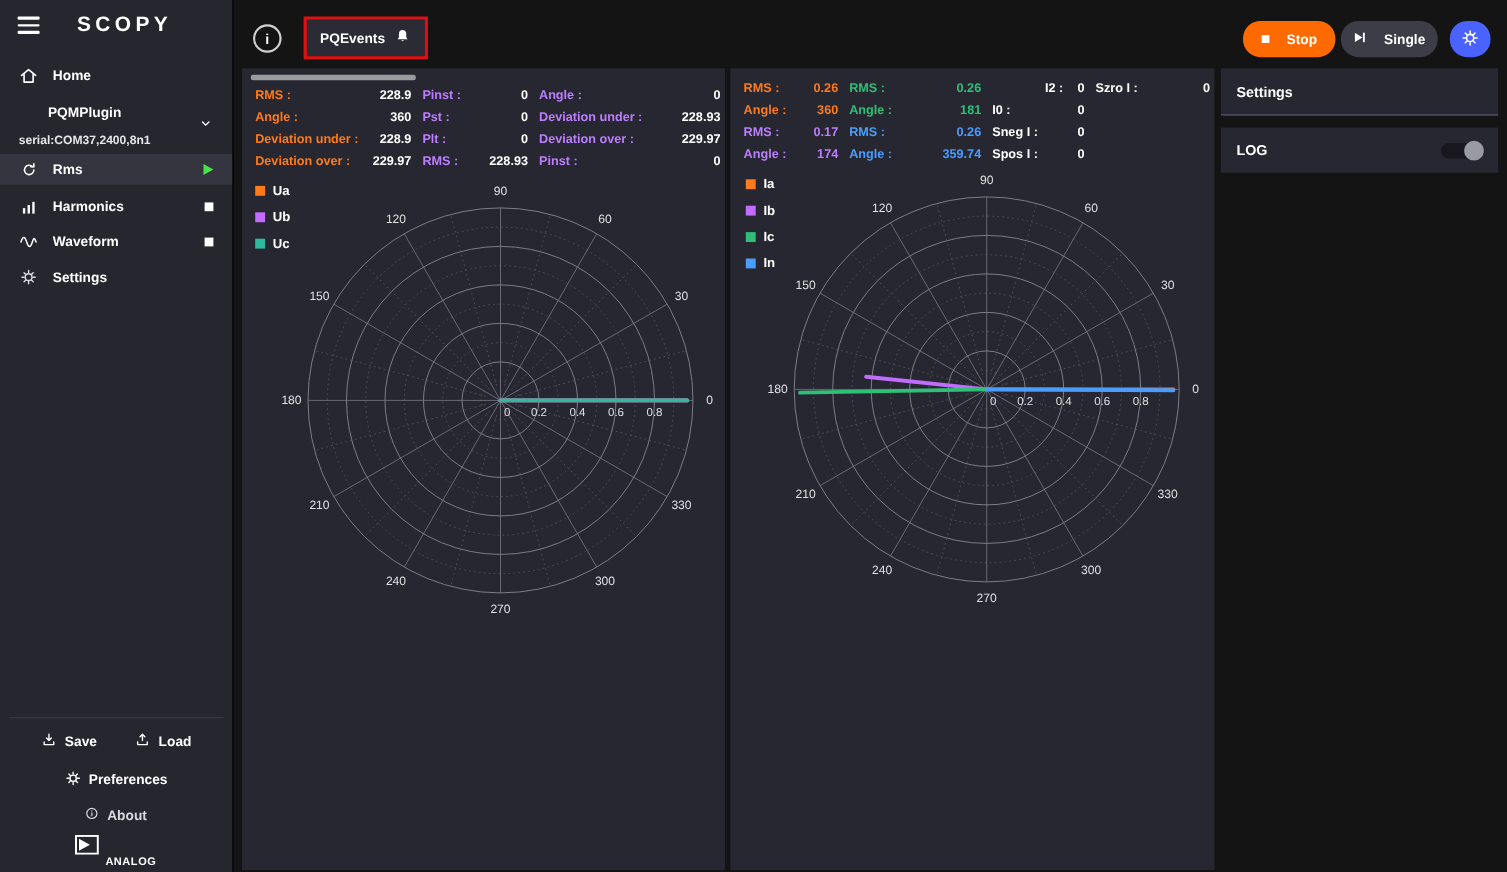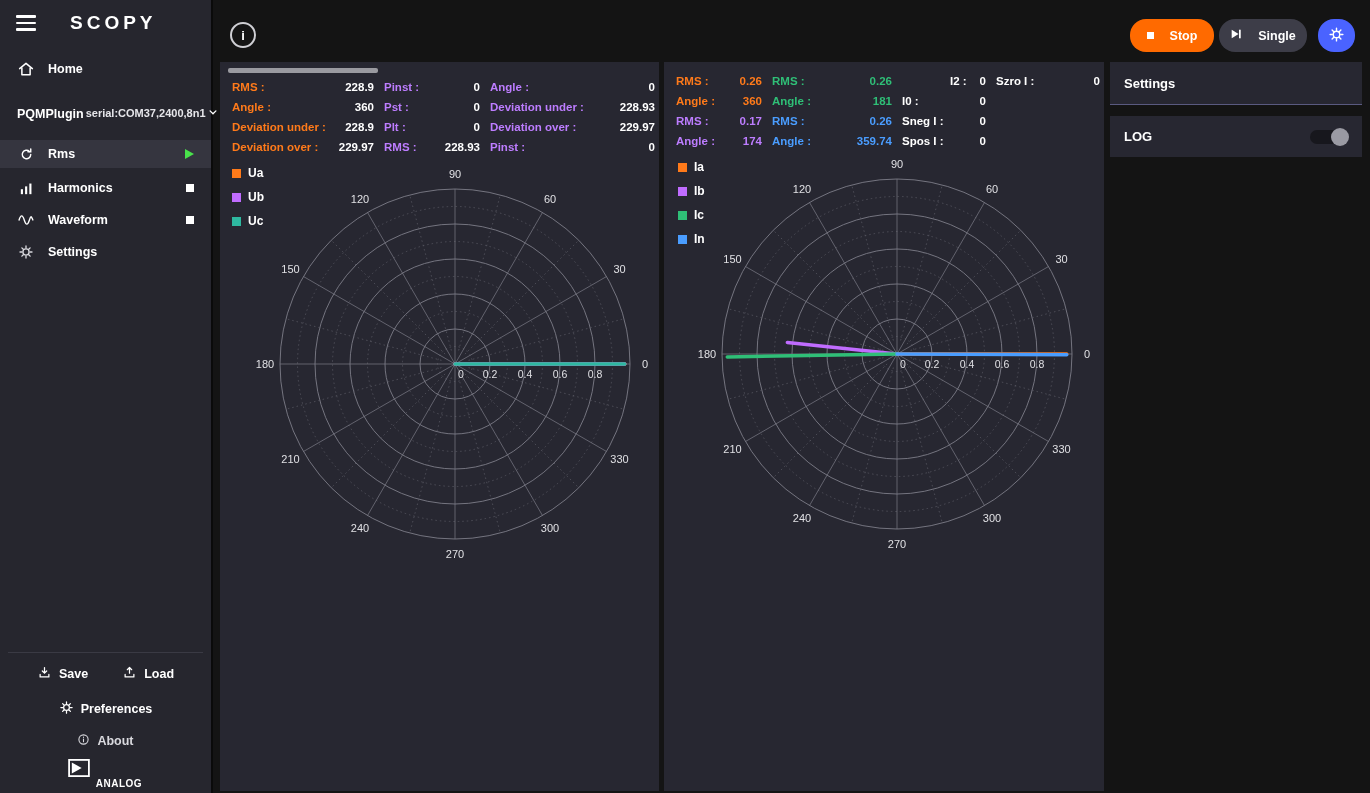--- a/index.html
+++ b/index.html
@@ -8,21 +8,21 @@
 
   
   .sidebar{position:absolute;left:0;top:0;width:213px;height:793px;background:#26262e;border-right:2px solid #0a0a0a;display:flex;flex-direction:column;box-sizing:border-box;}
   .sb-top{height:46px;display:flex;align-items:center;padding:0 16px;}
   .hamburger{width:20px;display:flex;flex-direction:column;gap:4px;cursor:pointer;}
   .hamburger span{display:block;height:2.5px;background:#fff;border-radius:1px;}
   .logo{margin-left:34px;font-size:19px;font-weight:700;letter-spacing:4px;color:#fff;}
   .side-item{display:flex;align-items:center;gap:13px;padding:0 17px;height:30px;font-size:12.5px;font-weight:700;color:#fff;cursor:pointer;}
   .side-item .ic{width:18px;height:18px;flex:0 0 18px;display:flex;align-items:center;justify-content:center;}
   .device{height:44px;margin-top:8px;display:flex;align-items:center;padding:0 17px;cursor:pointer;}
-  .device .dtxt{display:flex;flex-direction:row;gap:2px;}
+  .device .dtxt{display:flex;flex-direction:column;gap:13px;align-items:center;}
   .device .dname{font-size:12.5px;font-weight:700;}
   .device .dserial{font-size:11px;font-weight:700;color:#e6e6ea;}
   .device .chev{margin-left:auto;}
   .selected{background:#35353f;}
   .side-item .right{margin-left:auto;}
   .play-tri{width:0;height:0;border-left:9px solid #49e24b;border-top:5.5px solid transparent;border-bottom:5.5px solid transparent;}
   .stop-sq{width:8px;height:8px;background:#fff;}
   .sb-spacer{flex:1;}
   .sb-divider{height:1px;background:#3a3a44;margin:0 8px;}
   .sb-row{display:flex;justify-content:center;gap:34px;height:30px;align-items:center;margin-top:6px;}
@@ -208,20 +208,31 @@
         </svg>
       <span class="adi-txt">
         <span>ANALOG</span>
         <span>DEVICES</span>
       </span>
     </div>
   </aside>
 
   <div class="info-btn"></div>
 
+  <div class="pq-annot">
+    <div class="pq-btn">
+      <span>PQEvents</span>
+      <span>
+        <svg width="16" height="16" viewBox="0 0 24 24" fill="#fff">
+            <path d="M12 3.5c-3 0-5 2.3-5 5.2v4.6L5.3 16h13.4L17 13.3V8.7c0-2.9-2-5.2-5-5.2z"></path>
+            <path d="M10.3 17.5a1.8 1.8 0 0 0 3.4 0z"></path>
+          </svg>
+      </span>
+    </div>
+  </div>
 
   <div class="btn btn-stop">
     <span class="sq"></span>
     <span>Stop</span>
   </div>
 
   <div class="btn btn-single">
     <span>
       <svg width="12" height="12" viewBox="0 0 14 14">
           <polygon points="2,2 10,7 2,12" fill="#fff"></polygon>

